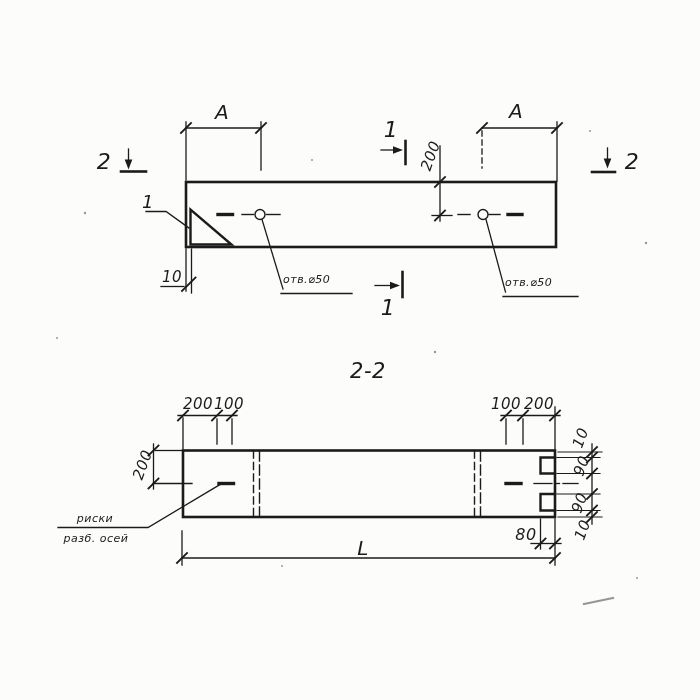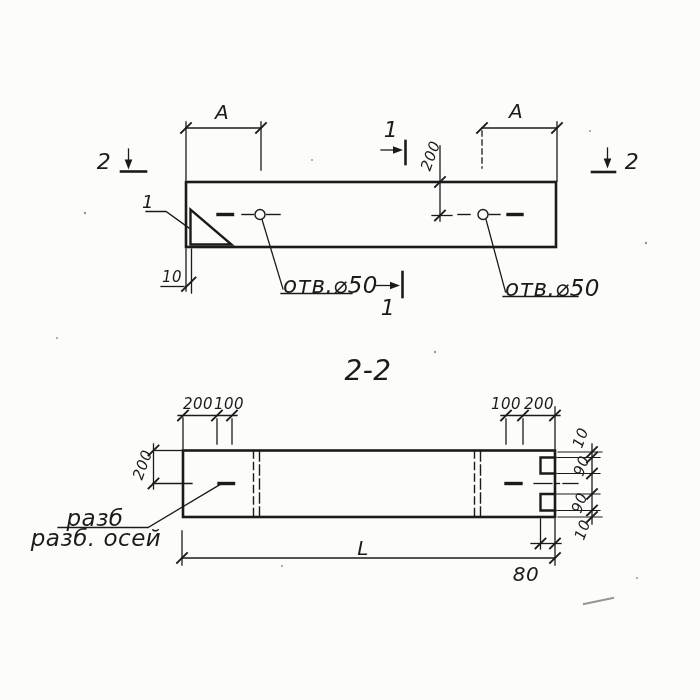--- a/index.html
+++ b/index.html
@@ -15,26 +15,26 @@
     font-style:italic;
     color:#1b1b1b;
     white-space:nowrap;
     transform:translate(-50%,-50%);
     line-height:1;
     letter-spacing:.5px;
   }
   .rot{transform:translate(-50%,-50%) rotate(-70deg);}
   .tl{transform:none;} 
   .f15{font-size:15px;}
-  .f16{font-size:20px;margin-top:39px;}
-  .f17{font-size:23px;}
+  .f16{font-size:16px;}
+  .f17{font-size:11px;}
   .f18{font-size:18px;}
   .f20{font-size:20px;}
   .f22{font-size:22px;}
-  .f25{font-size:28px;}
+  .f25{font-size:21px;}
 </style>
 </head>
 <body>
 
 <div id="sheet">
 
 <svg width="700" height="700" viewBox="0 0 700 700" stroke="#1b1b1b" fill="none" stroke-linecap="square">
 
   <g>
 
@@ -234,16 +234,16 @@
 <div class="lbl f15" style="left:229px;top:404px;">100</div>
 <div class="lbl f15" style="left:506px;top:404px;">100</div>
 <div class="lbl f15" style="left:539px;top:404px;">200</div>
 <div class="lbl rot f15" style="left:143px;top:465px;">200</div>
 <div class="lbl rot f15" style="left:581px;top:438px;">10</div>
 <div class="lbl rot f15" style="left:582px;top:466px;">90</div>
 <div class="lbl rot f15" style="left:580px;top:503px;">90</div>
 <div class="lbl rot f15" style="left:583px;top:530px;">10</div>
 <div class="lbl f16" style="left:526px;top:535px;">80</div>
 <div class="lbl f20" style="left:363px;top:548px;">L</div>
-<div class="lbl f17" style="left:95px;top:518px;">разб</div>
+<div class="lbl f17" style="left:95px;top:518px;">риски</div>
 <div class="lbl f17" style="left:96px;top:538px;text-align:center;">разб. осей</div>
 
 </div>
 
 </body></html>

